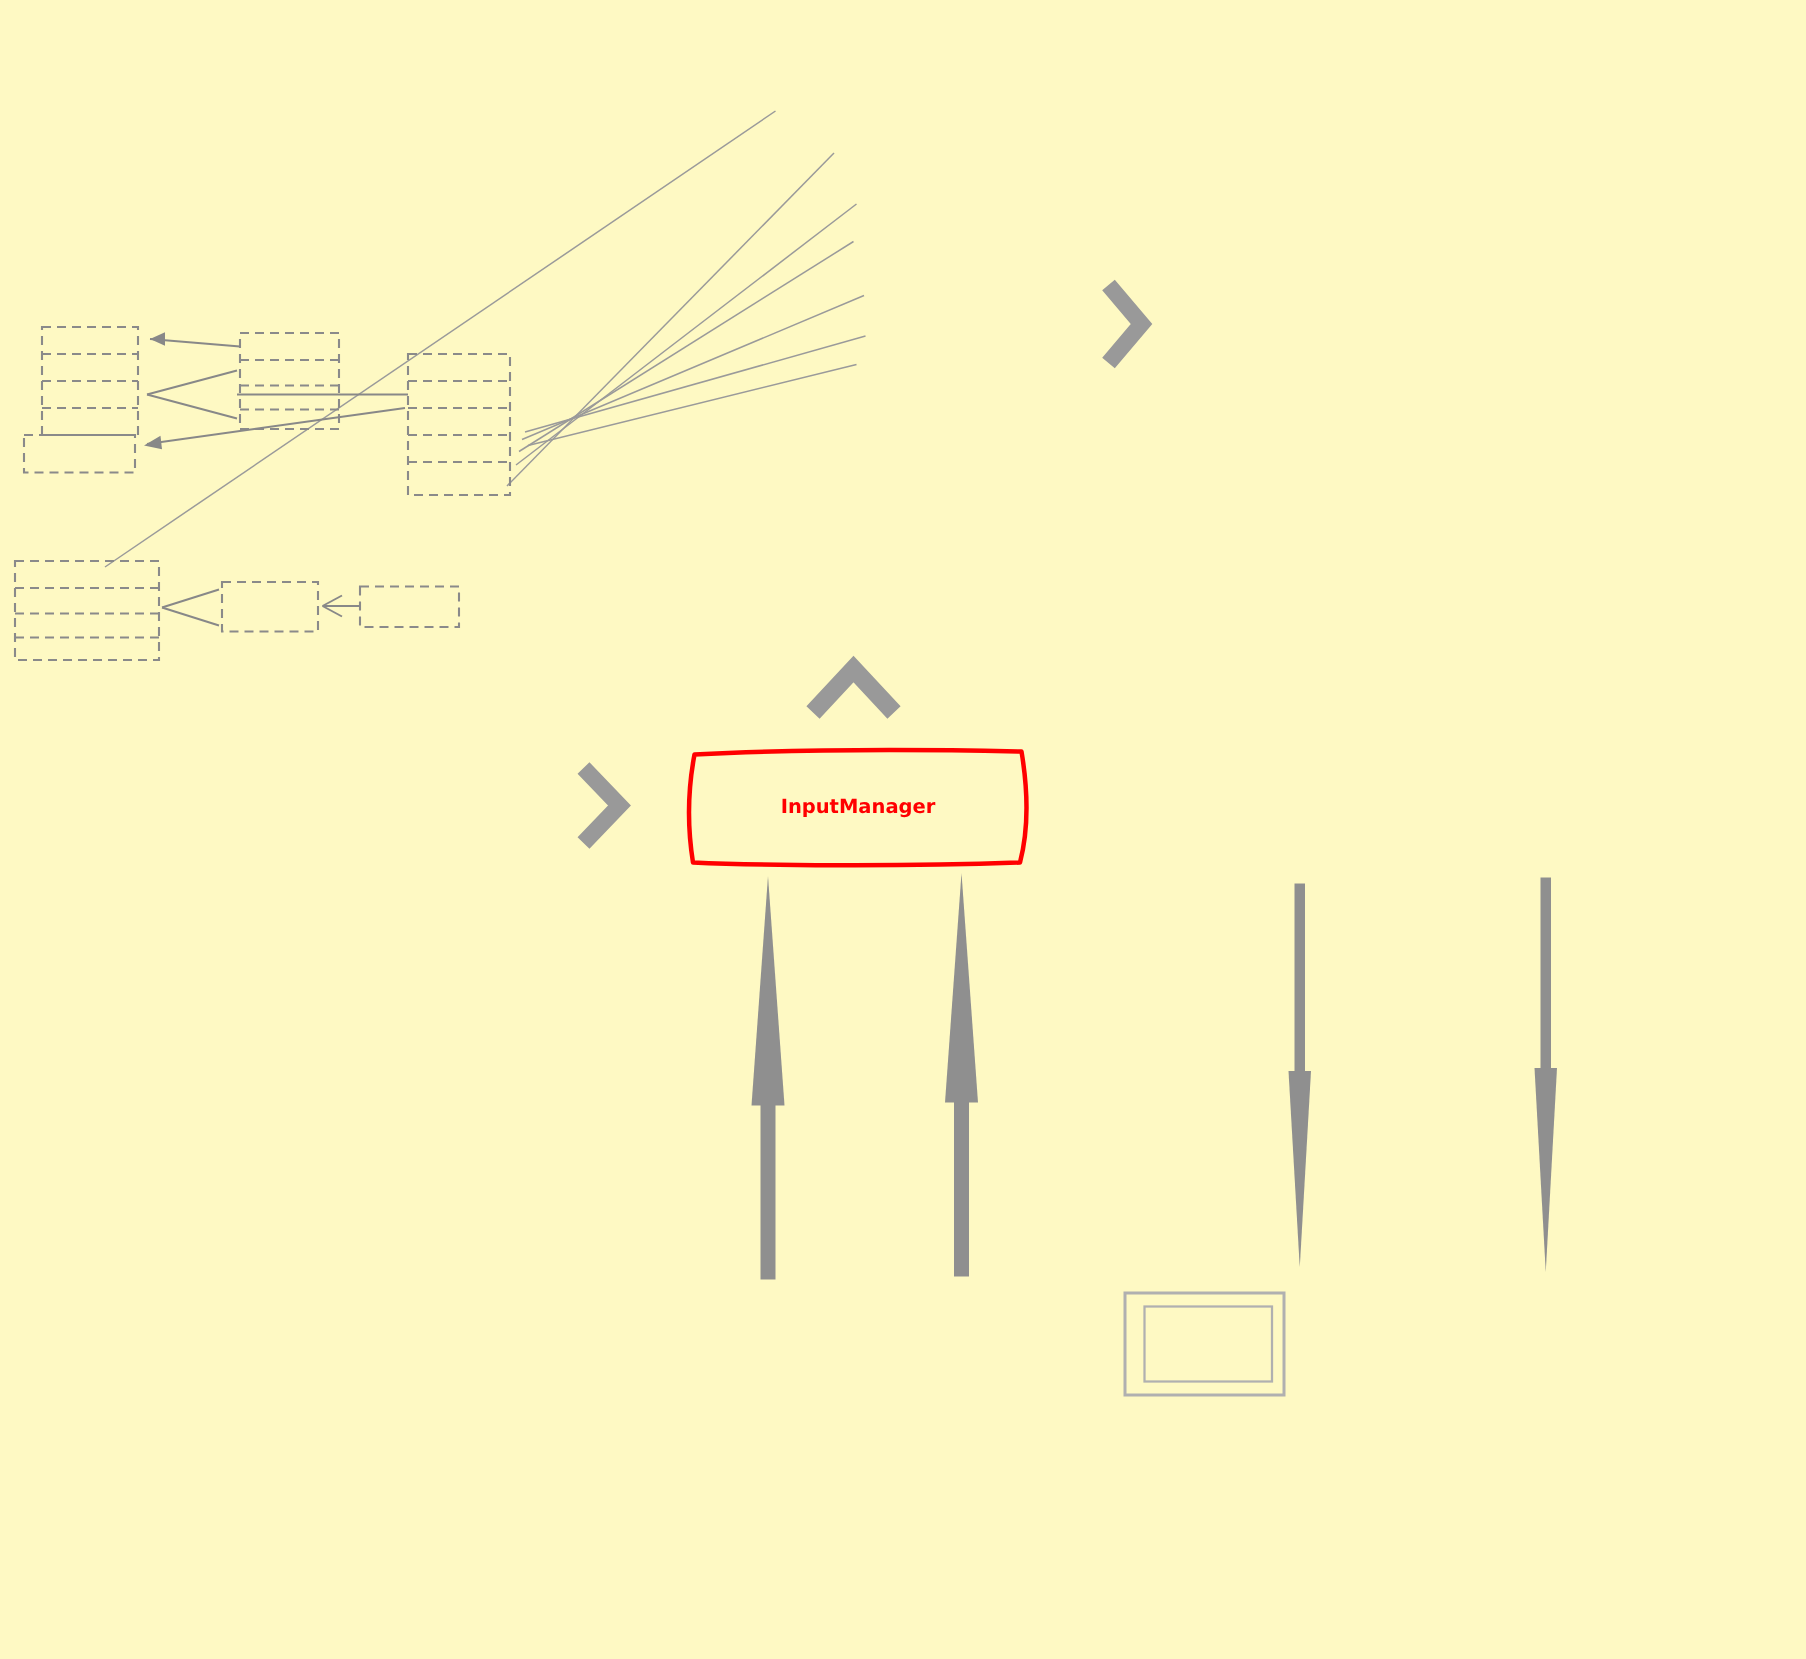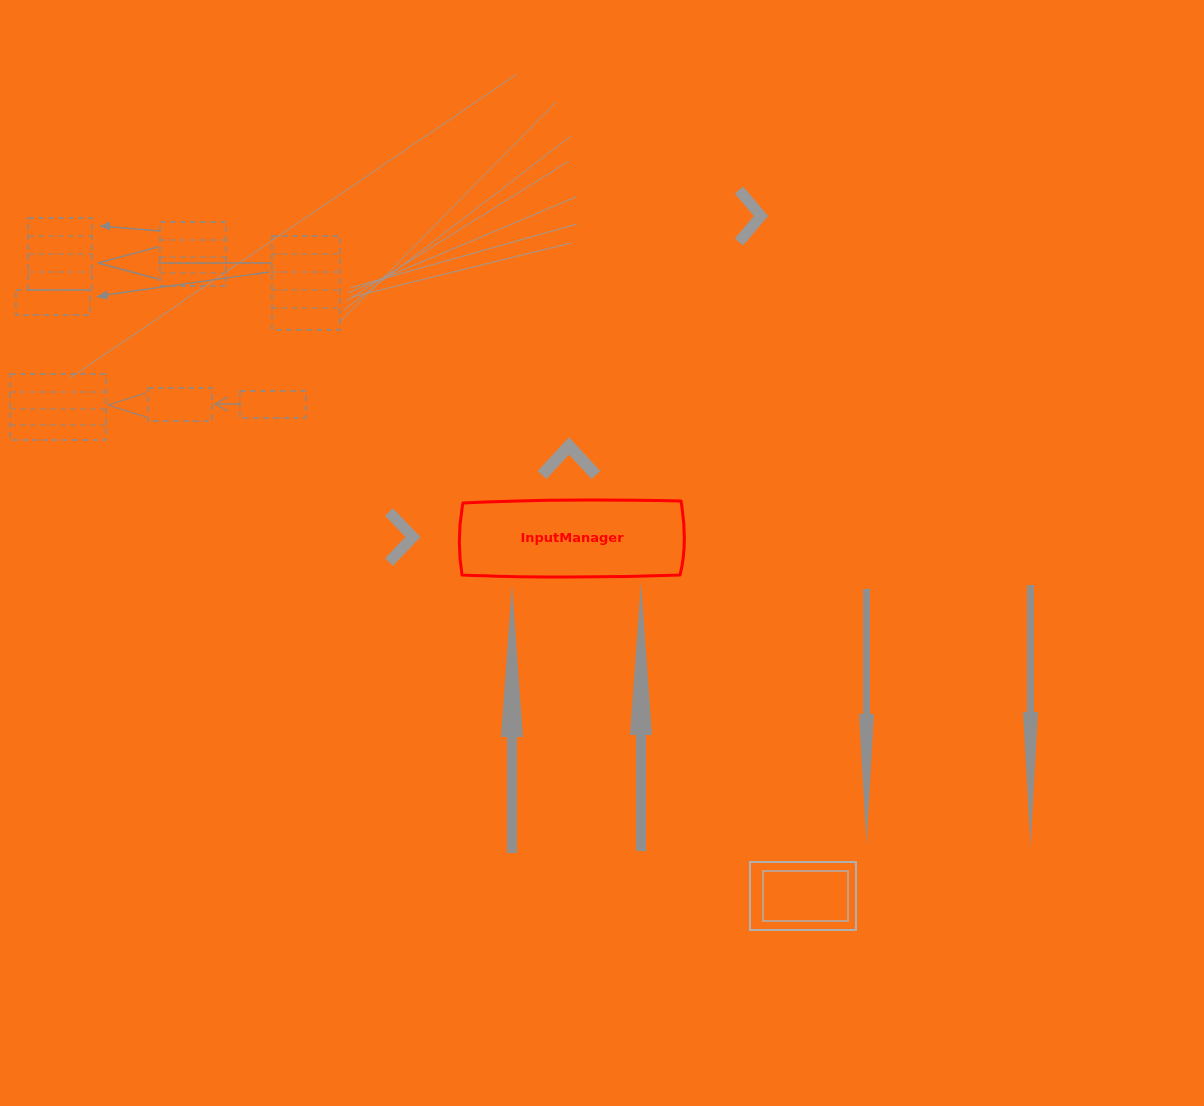--- a/index.html
+++ b/index.html
@@ -1,16 +1,16 @@
 <!DOCTYPE html>
 <html><head>
 <meta charset="utf-8">
 <style>
   html,body{margin:0;padding:0;background:#000;width:1204px;height:1106px;overflow:hidden;}
-  .canvas{position:relative;width:1204px;height:1106px;background:#f97316;}
+  .canvas{position:relative;width:1204px;height:1106px;background:#fef9c3;}
   svg{position:absolute;left:0;top:0;display:block;}
   .thin{stroke:#9a9a9a;stroke-width:1;fill:none;}
   .dash{stroke:#8a8a8a;stroke-width:1.4;fill:none;stroke-dasharray:6 4;}
   .dashline{stroke:#8a8a8a;stroke-width:1.2;fill:none;stroke-dasharray:6 4;}
   .conn{stroke:#888;stroke-width:1.3;fill:none;}
   .connfill{fill:#888;stroke:none;}
   .chev{stroke:#999;stroke-width:11;fill:none;stroke-linejoin:miter;stroke-linecap:butt;}
   .chev2{stroke:#999;stroke-width:12;fill:none;stroke-linejoin:miter;stroke-linecap:butt;}
   .bigarrow{fill:#8f8f8f;stroke:none;}
   .frame2{stroke:#b0b0b0;stroke-width:2;fill:none;}

